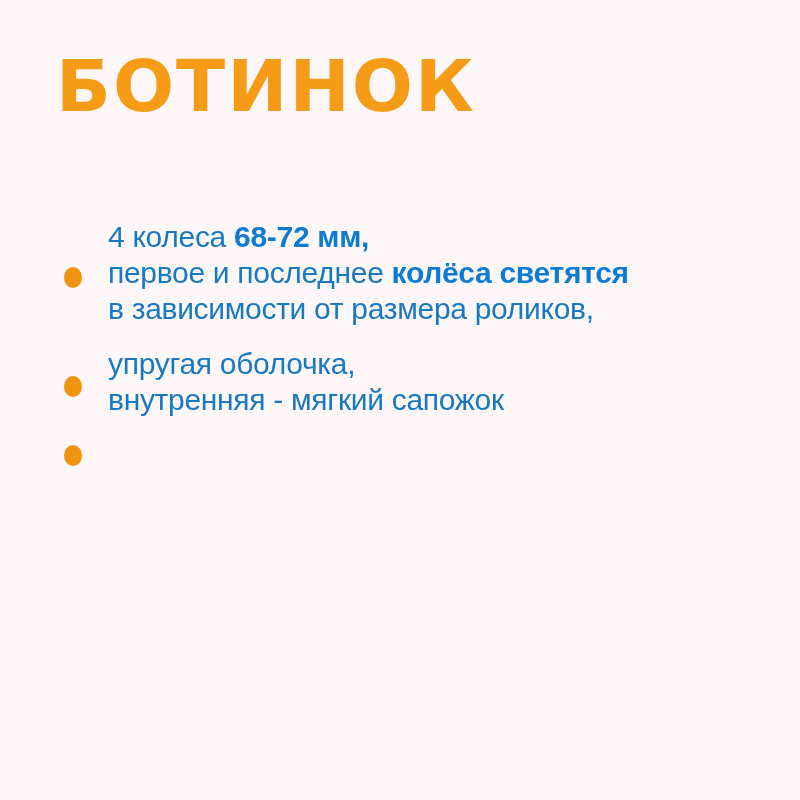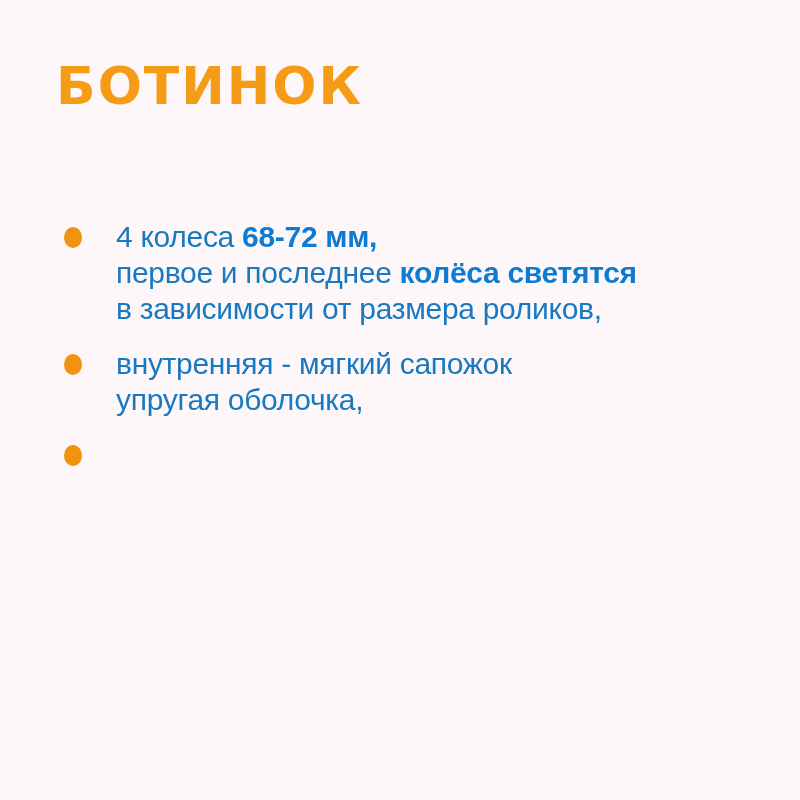--- a/index.html
+++ b/index.html
@@ -18,38 +18,38 @@
     height: 800px;
     box-sizing: border-box;
     padding: 38px 40px 0 56px;
   }
   
   .title {
     margin: 0;
     color: #F59B16;
     font-family: "DejaVu Sans", sans-serif;
     font-weight: bold;
-    font-size: 52px;
+    font-size: 72px;
     line-height: 96px;
     letter-spacing: 2px;
     white-space: nowrap;
   }
   .title-line {
     display: block;
   }
   
   .bullets {
     list-style: none;
     margin: 85px 0 0 0;
     padding: 0 0 0 8px;
   }
   .bullet {
     display: flex;
-    align-items: flex-start;
-    gap: 34px;
+    align-items: center;
+    gap: 26px;
     margin-bottom: 19px;
   }
   .dot {
     flex: none;
     width: 18px;
     height: 21px;
     border-radius: 50%;
     background: #F0930F;
     margin-top: 8px;
   }
@@ -81,22 +81,22 @@
       <div class="text">
         <div class="line"><span>4 колеса </span><span class="b">68-72 мм,</span></div>
         <div class="line"><span>первое и последнее </span><span class="b">колёса светятся</span></div>
         <div class="line"><span>в зависимости от размера роликов,</span></div>
       </div>
     </li>
 
     <li class="bullet">
       <span class="dot"></span>
       <div class="text">
+        <div class="line"><span>упругая оболочка,</span></div>
         <div class="line"><span>внутренняя - мягкий сапожок</span></div>
-        <div class="line"><span>упругая оболочка,</span></div>
       </div>
     </li>
 
     <li class="bullet">
       <span class="dot"></span>
     </li>
 
   </ul>
 </div>
 

